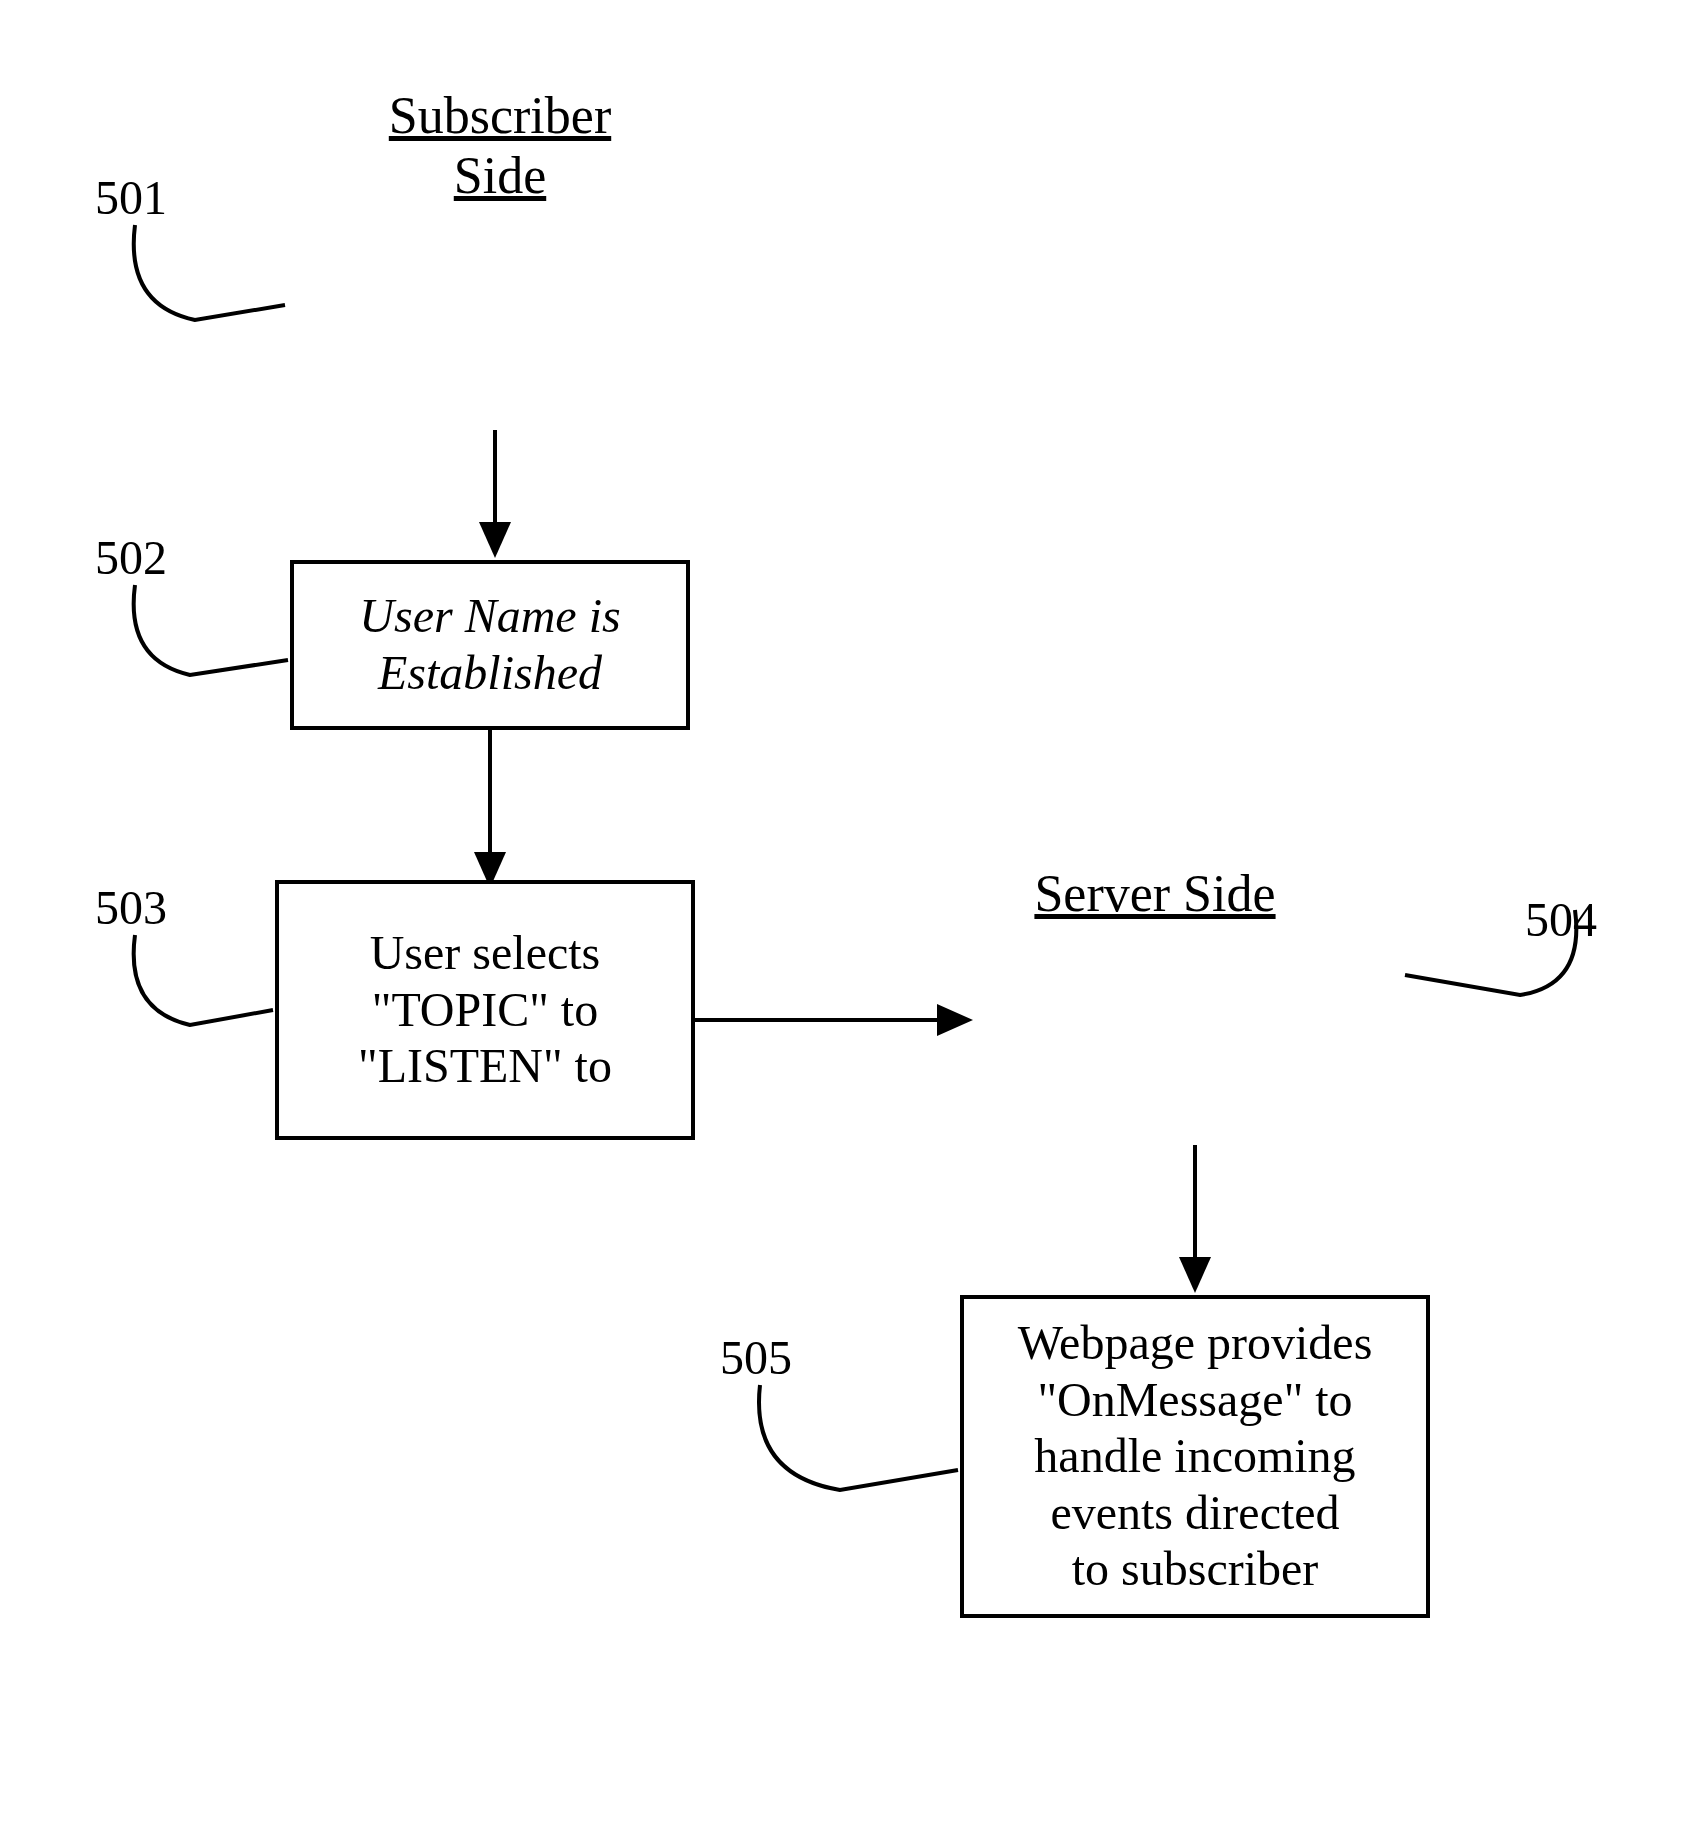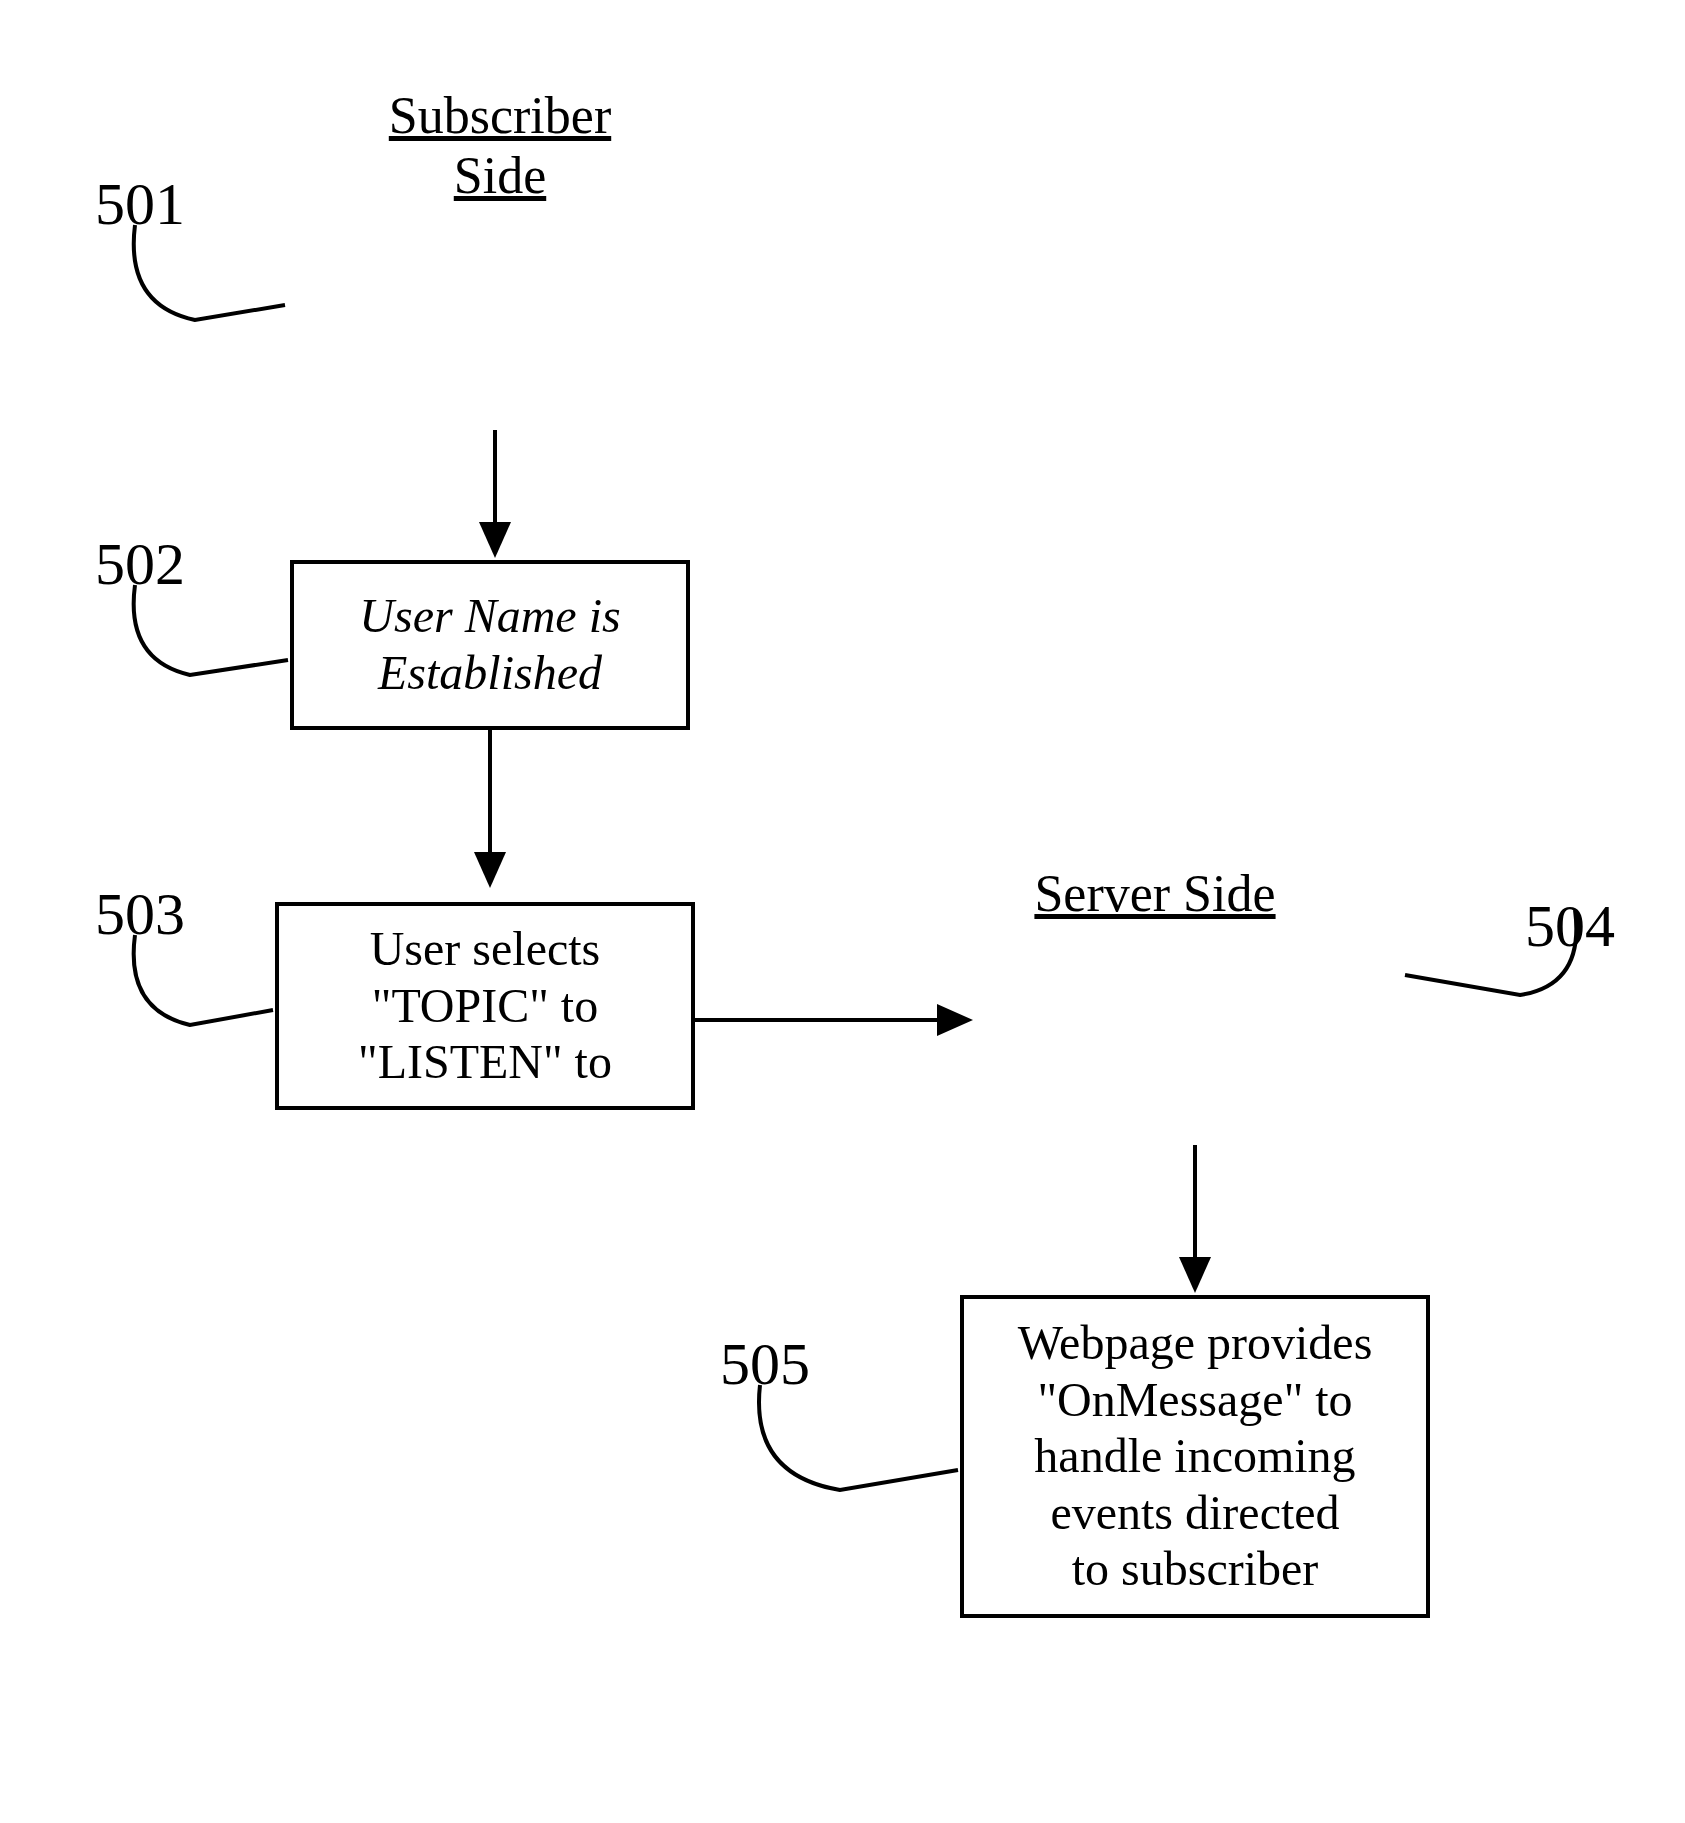--- a/index.html
+++ b/index.html
@@ -44,21 +44,21 @@
     align-items: center;
     justify-content: center;
     text-align: center;
     font-size: 48px;
     line-height: 1.18;
     padding: 30px 40px;
     box-sizing: border-box;
   }
   .ref-label {
     position: absolute;
-    font-size: 60px;
+    font-size: 48px;
   }
   .leader {
     position: absolute;
     overflow: visible;
   }
   .arrow {
     position: absolute;
     overflow: visible;
   }
   .arrow line, .leader path {
@@ -95,21 +95,21 @@
   <div class="ref-label" style="left:95px; top:530px;">502</div>
   <svg class="leader" style="left:120px; top:580px; width:200px; height:110px;">
     <path d="M15 5 Q 5 80, 70 95 L 168 80"></path>
   </svg>
 
   <svg class="arrow" style="left:470px; top:730px; width:40px; height:160px;">
     <line x1="20" y1="0" x2="20" y2="128"></line>
     <polygon points="20,158 4,122 36,122"></polygon>
   </svg>
 
-  <div class="node-box" style="left:275px; top:902px; width:420px; height:208px;">
+  <div class="node-box" style="left:275px; top:880px; width:420px; height:260px;">
     <span>User selects<br>"TOPIC" to<br>"LISTEN" to</span>
   </div>
   <div class="ref-label" style="left:95px; top:880px;">503</div>
   <svg class="leader" style="left:120px; top:930px; width:190px; height:110px;">
     <path d="M15 5 Q 5 80, 70 95 L 153 80"></path>
   </svg>
 
   <svg class="arrow" style="left:695px; top:1000px; width:280px; height:40px;">
     <line x1="0" y1="20" x2="248" y2="20"></line>
     <polygon points="278,20 242,4 242,36"></polygon>

